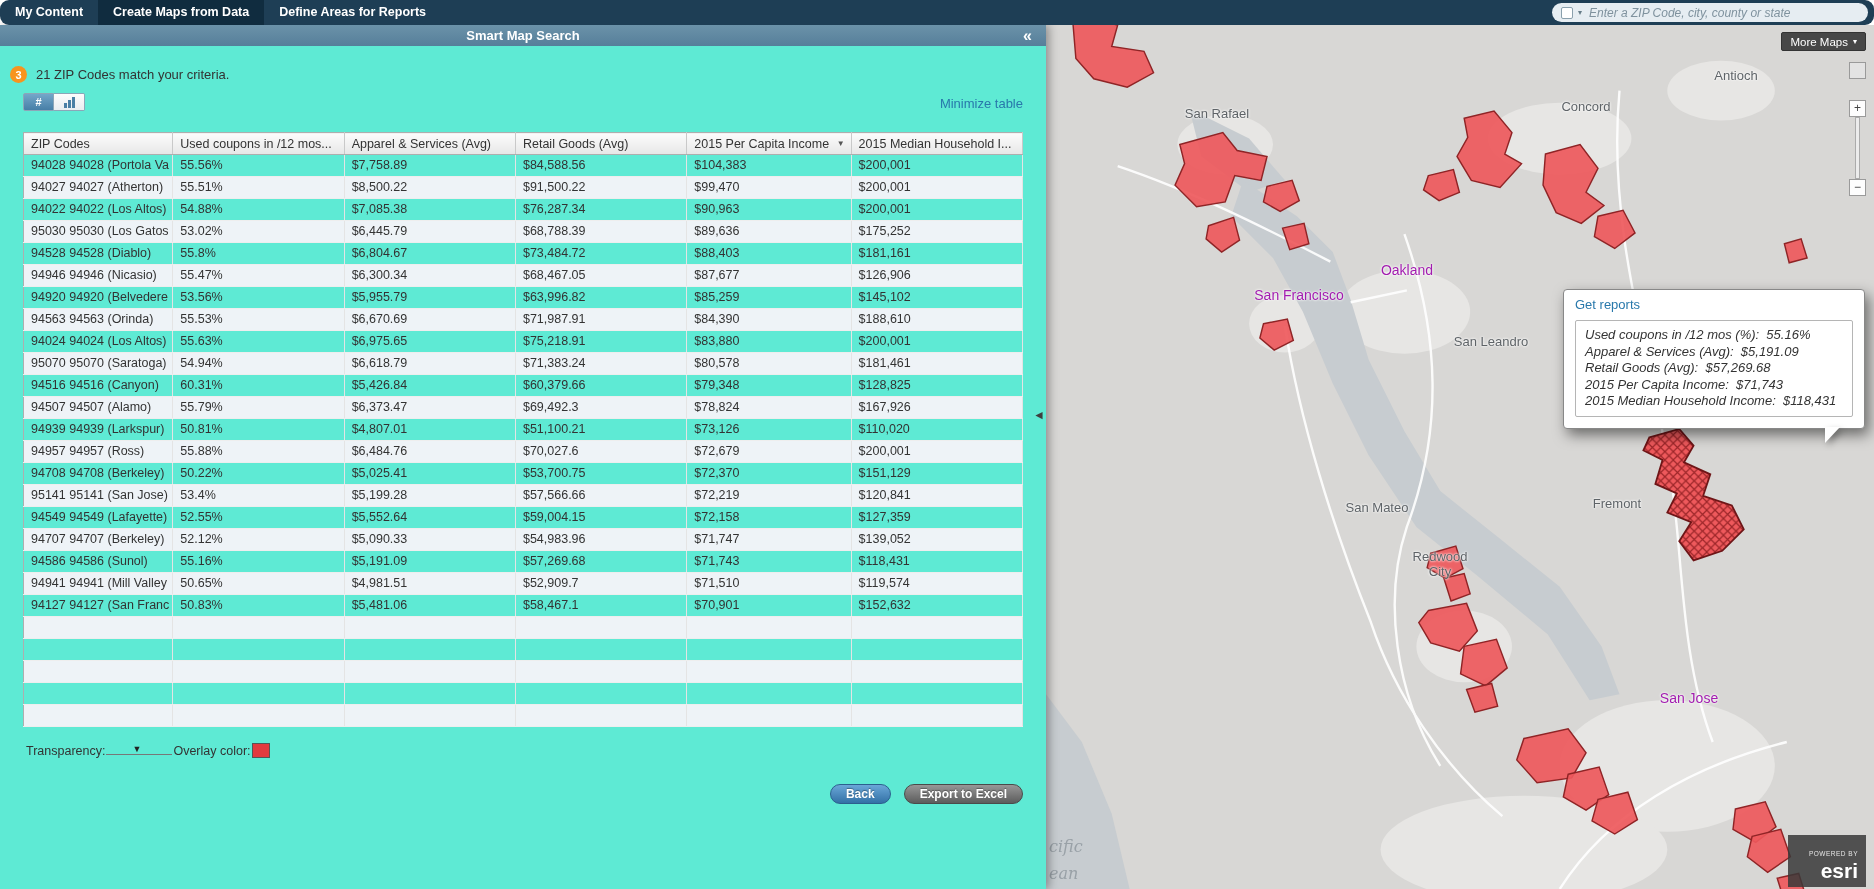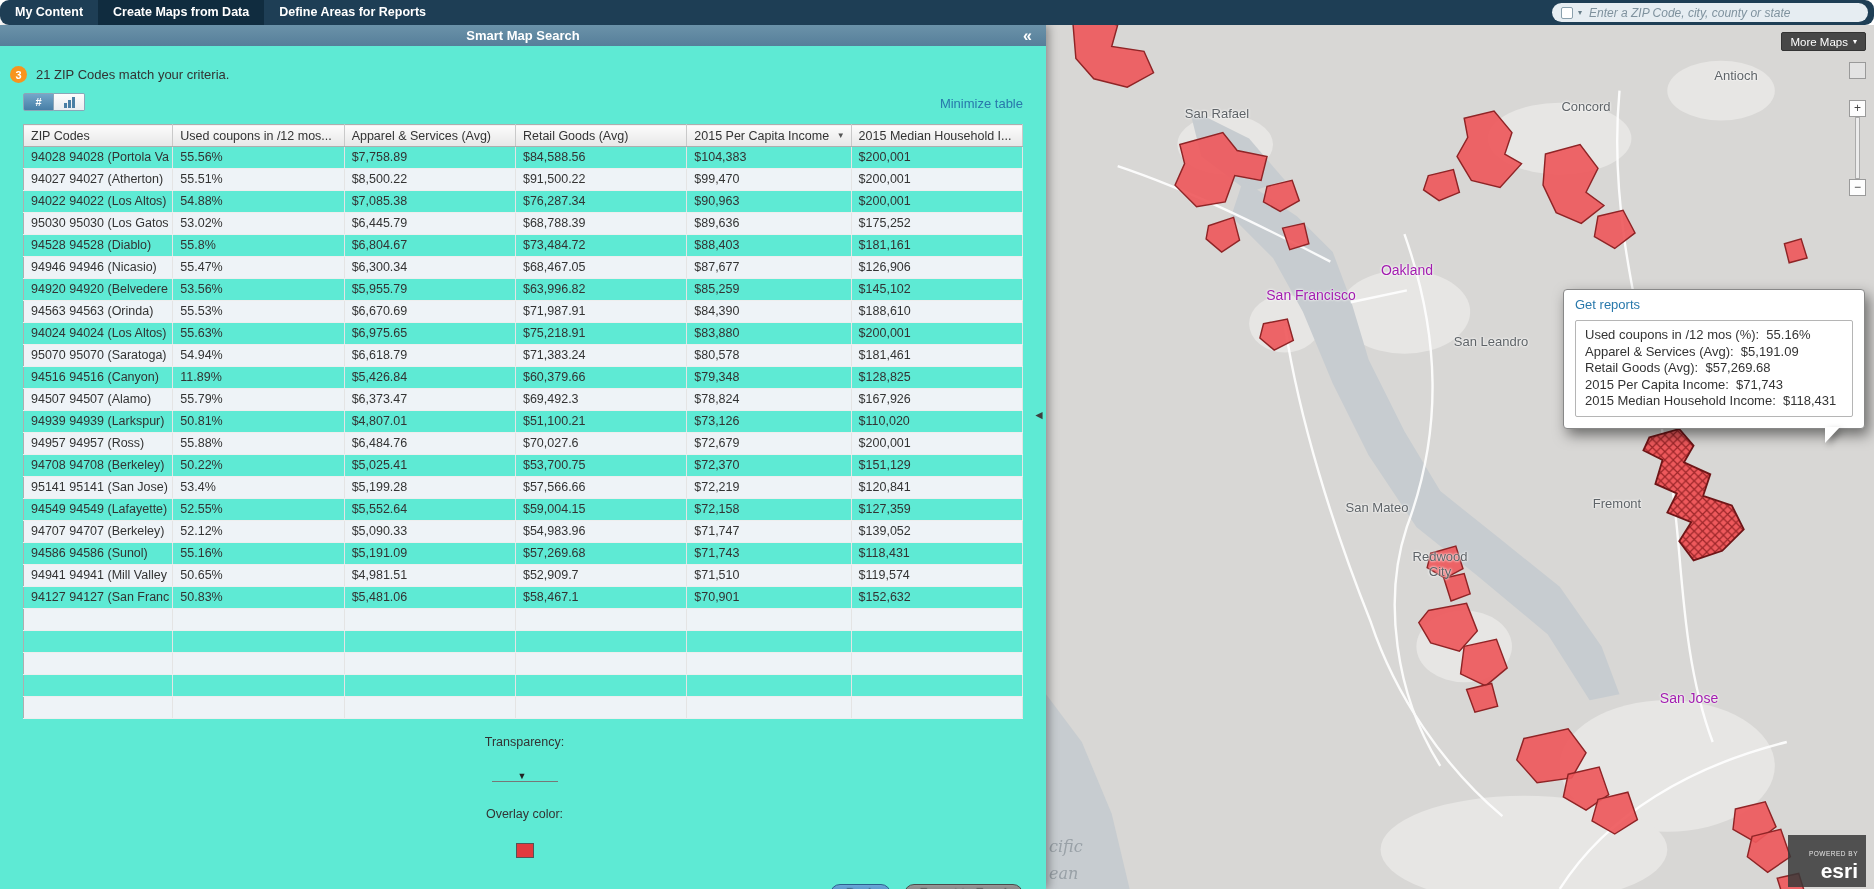--- a/index.html
+++ b/index.html
@@ -32,33 +32,33 @@
   .vt{width:31px;height:18px;border:1px solid #8ca6b8;background:linear-gradient(#fdfdfd,#e9edf0);
       font-size:11px;color:#35678a;cursor:pointer;padding:0;display:flex;align-items:center;justify-content:center;}
   .vt.active{background:linear-gradient(#74a7c9,#477fa7);color:#fff;font-weight:bold;}
   .vt:first-child{border-radius:2px 0 0 2px;}
   .vt:last-child{border-left:none;border-radius:0 2px 2px 0;}
   .bars{display:flex;align-items:flex-end;gap:1px;height:11px;}
   .bars i{display:block;width:3px;background:#4a7fa5;}
   .bars i:nth-child(1){height:5px;} .bars i:nth-child(2){height:8px;} .bars i:nth-child(3){height:11px;}
   .minimize{color:#2878ab;font-size:13px;cursor:pointer;text-decoration:none;}
   
-  table{border-collapse:collapse;table-layout:fixed;width:1000px;margin-top:13px;
+  table{border-collapse:collapse;table-layout:fixed;width:1000px;margin-top:21px;
         font-size:12.5px;color:#333;border:1px solid #aeaeae;}
   th{background:linear-gradient(#fcfcfc,#e7e7e7);border-right:1px solid #c9c9c9;border-bottom:1px solid #aeaeae;
      font-weight:normal;text-align:left;padding:0 7px;height:21px;white-space:nowrap;overflow:hidden;
      position:relative;cursor:pointer;}
   td{border-right:1px solid #e4e4e4;border-bottom:1px solid #eeeeee;padding:0 7px;height:21px;
      line-height:21px;white-space:nowrap;overflow:hidden;}
   tr.alt{background:#eef3f7;}
   tbody tr{cursor:pointer;}
   .sort{position:absolute;right:6px;top:6px;font-size:8px;color:#555;}
   
-  .overlay-controls{display:flex;align-items:center;gap:22px;margin-top:16px;margin-left:3px;
-                    font-size:12.5px;color:#333;flex-direction:column;}
+  .overlay-controls{display:flex;align-items:center;gap:1px;margin-top:16px;margin-left:3px;
+                    font-size:12.5px;color:#333;}
   .slider{position:relative;width:66px;height:14px;cursor:pointer;}
   .slider .track{position:absolute;left:0;right:0;top:10px;border-top:1px solid #777;}
   .slider .thumb{position:absolute;left:26px;top:0;font-size:9px;color:#222;}
   .swatch{width:16px;height:13px;border:1px solid #555;display:inline-block;cursor:pointer;}
   .actions{display:flex;justify-content:flex-end;gap:13px;margin-top:26px;}
   .btn{height:20px;border-radius:10px;color:#fff;font-weight:bold;font-size:12px;border:1px solid;
        padding:0 15px;cursor:pointer;font-family:"Liberation Sans",sans-serif;
        text-shadow:0 -1px 1px rgba(0,0,0,.35);}
   .btn-back{background:linear-gradient(#6aa7d8,#3371a6);border-color:#2c5f8e;}
   .btn-export{background:linear-gradient(#979797,#5c5c5c);border-color:#4a4a4a;}
@@ -85,21 +85,21 @@
   .popup{position:absolute;left:517px;top:264px;width:300px;background:#fff;border:1px solid #888;
          border-radius:4px;box-shadow:4px 6px 14px rgba(0,0,0,.5);z-index:15;font-size:13px;color:#333;}
   .popup-head{display:flex;align-items:flex-start;padding:8px 8px 0 11px;}
   .popup-title{font-weight:bold;}
   .popup-icons{margin-left:auto;display:flex;gap:3px;}
   .picon{width:13px;height:13px;box-sizing:border-box;border:1px solid #999;background:#f2f2f2;
          font-size:9px;line-height:11px;text-align:center;color:#666;cursor:pointer;}
   .get-reports{display:inline-block;margin:7px 0 0 11px;color:#2878ab;cursor:pointer;}
   .popup-stats{margin:8px 11px 11px;border:1px solid #b5b5b5;border-radius:2px;padding:6px 9px;
                line-height:16.5px;}
-  .popup-stats div{white-space:pre-wrap;}
+  .popup-stats div{white-space:pre-wrap;font-style:italic;}
   .popup-tail{position:absolute;right:24px;bottom:-15px;width:0;height:0;border-top:16px solid #fff;
               border-right:15px solid transparent;filter:drop-shadow(3px 3px 3px rgba(0,0,0,.3));}
   
   .esri-logo{position:absolute;right:8px;bottom:2px;width:78px;height:52px;background:rgba(56,56,56,.85);
              color:#fff;display:flex;flex-direction:column;align-items:flex-end;justify-content:flex-end;
              padding:4px 8px 3px;box-sizing:border-box;z-index:12;}
   .powered{font-size:6.5px;letter-spacing:.5px;opacity:.85;}
   .brand{font-size:21px;font-weight:bold;line-height:27px;}
 </style>
 </head>
@@ -243,21 +243,21 @@
               <tr class="alt">
                 <td>95070 95070 (Saratoga)</td>
                 <td>54.94%</td>
                 <td>$6,618.79</td>
                 <td>$71,383.24</td>
                 <td>$80,578</td>
                 <td>$181,461</td>
               </tr>
               <tr class="">
                 <td>94516 94516 (Canyon)</td>
-                <td>11.89%</td>
+                <td>60.31%</td>
                 <td>$5,426.84</td>
                 <td>$60,379.66</td>
                 <td>$79,348</td>
                 <td>$128,825</td>
               </tr>
               <tr class="alt">
                 <td>94507 94507 (Alamo)</td>
                 <td>55.79%</td>
                 <td>$6,373.47</td>
                 <td>$69,492.3</td>
@@ -460,21 +460,21 @@
           <polygon points="612,714 630,710 635,726 617,730"></polygon>
           <polygon fill="url(#crosshatch)" fill-opacity="1" stroke="#6e1517" stroke-width="1.5" points="505,345 530,338 542,352 534,366 556,376 550,394 574,402 584,422 566,440 542,448 530,432 540,416 520,408 528,392 510,384 516,364 500,356"></polygon>
         </g>
       </svg>
 
       <div id="city-labels">
           <span class="city" style="left: 171px; top: 88px;">San Rafael</span>
           <span class="city" style="left: 690px; top: 50px;">Antioch</span>
           <span class="city" style="left: 540px; top: 81px;">Concord</span>
           <span class="city major" style="left: 361px; top: 245px;">Oakland</span>
-          <span class="city major" style="left: 253px; top: 270px; margin-left: 12px;">San Francisco</span>
+          <span class="city major" style="left: 253px; top: 270px;">San Francisco</span>
           <span class="city" style="left: 445px; top: 316px;">San Leandro</span>
           <span class="city" style="left: 331px; top: 482px;">San Mateo</span>
           <span class="city" style="left: 394px; top: 539px;">Redwood
 City</span>
           <span class="city" style="left: 571px; top: 478px;">Fremont</span>
           <span class="city major" style="left: 643px; top: 673px;">San Jose</span>
         </div>
 
       <div class="ocean-label">
         <div>cific</div>

